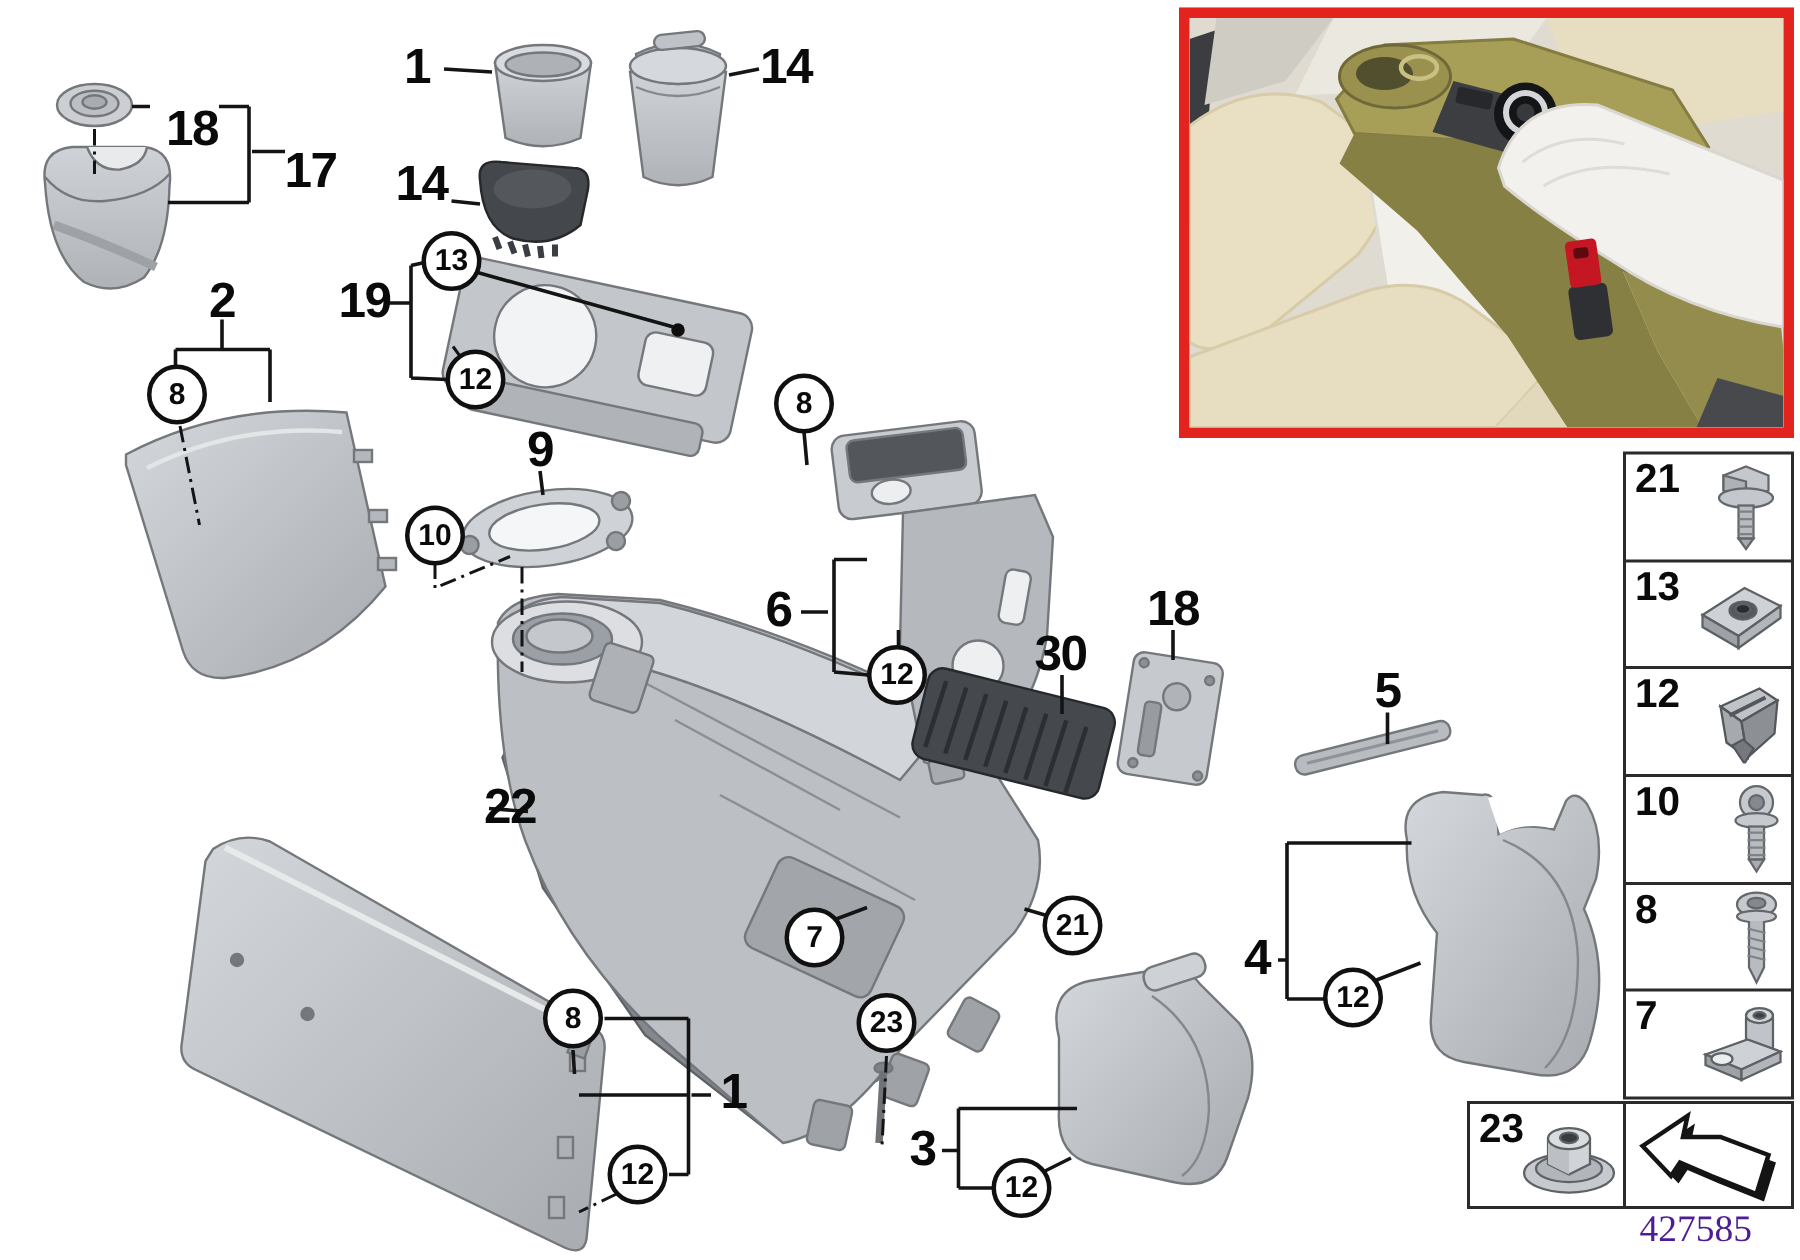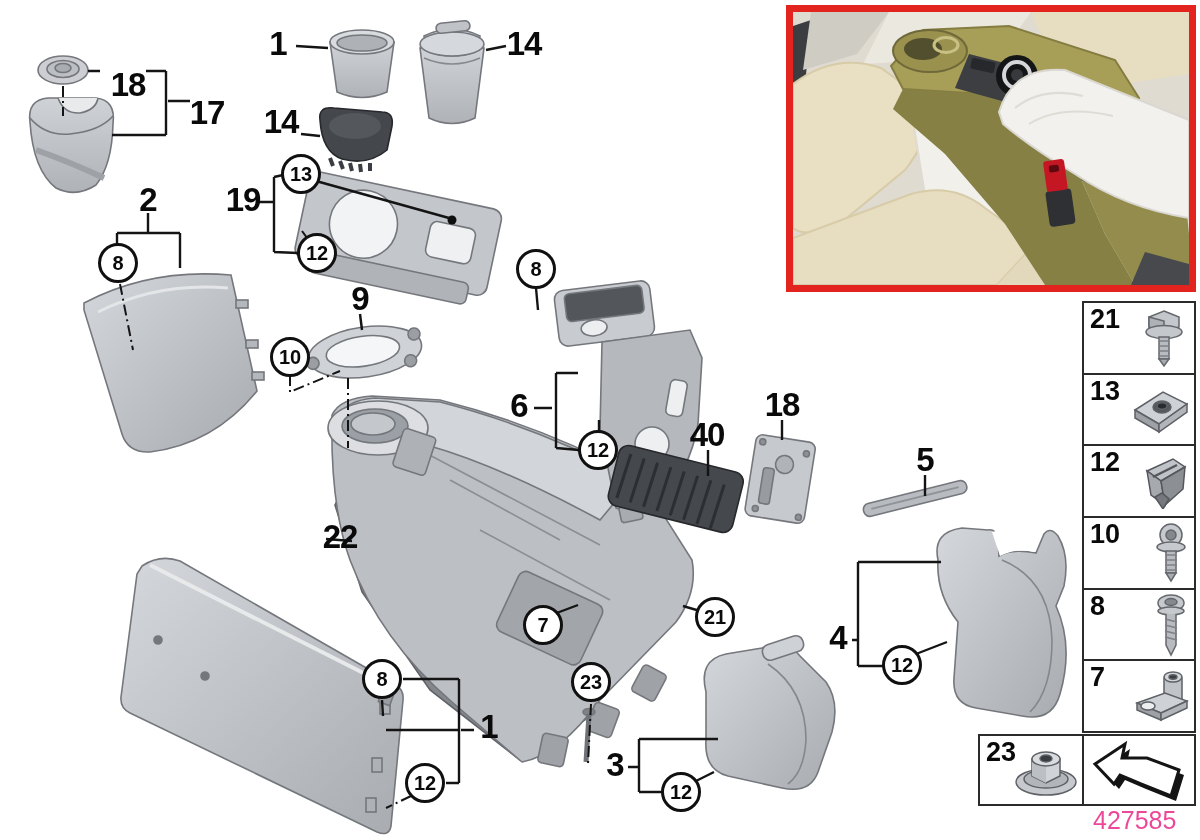--- a/index.html
+++ b/index.html
@@ -25,21 +25,21 @@
     flex-direction:column;z-index:6;}
   .legend-cell{position:relative;flex:1;border-bottom:2px solid #2b2b2b;}
   .legend-cell:last-child{border-bottom:none;}
   .lg-num{position:absolute;left:6px;top:1px;font-weight:bold;font-size:27px;color:#0a0a0a;}
   .lg-icon{position:absolute;right:3px;top:50%;transform:translateY(-50%);}
   .legend-box{position:absolute;border:2px solid #2b2b2b;background:#fff;box-sizing:border-box;z-index:6;}
   .nut-box{left:978px;top:734px;width:106px;height:72px;}
   .arrow-box{left:1082px;top:734px;width:114px;height:72px;}
   .arrow-box svg{position:absolute;left:50%;top:50%;transform:translate(-50%,-50%);}
 
-  .part-no{position:absolute;left:1093px;top:806px;font-size:25px;color:#ec4899;z-index:6;}
+  .part-no{position:absolute;left:1093px;top:806px;font-size:25px;color:#4c1d95;z-index:6;font-family:Liberation Serif, serif;}
 </style>
 </head>
 <body>
 
 <div class="stage">
 
   <svg class="diagram-svg" width="1200" height="840" viewBox="0 0 1200 840">
     <defs>
       <linearGradient id="gP" x1="0" y1="0" x2="1" y2="1">
         <stop offset="0" stop-color="#d4d7db"></stop>
@@ -219,21 +219,21 @@
       <div class="plain-label" style="left: 128px; top: 71px; margin-top: 16px;">18</div>
       <div class="plain-label" style="left: 207px; top: 115px;">17</div>
       <div class="plain-label" style="left: 278px; top: 46px;">1</div>
       <div class="plain-label" style="left: 524px; top: 46px;">14</div>
       <div class="plain-label" style="left: 281px; top: 124px;">14</div>
       <div class="plain-label" style="left: 148px; top: 202px;">2</div>
       <div class="plain-label" style="left: 243px; top: 202px;">19</div>
       <div class="plain-label" style="left: 360px; top: 301px;">9</div>
       <div class="plain-label" style="left: 519px; top: 408px;">6</div>
       <div class="plain-label" style="left: 782px; top: 407px;">18</div>
-      <div class="plain-label" style="left: 707px; top: 437px;">40</div>
+      <div class="plain-label" style="left: 707px; top: 437px;">30</div>
       <div class="plain-label" style="left: 306px; top: 539px; margin-left: 34px;">22</div>
       <div class="plain-label" style="left: 925px; top: 462px;">5</div>
       <div class="plain-label" style="left: 838px; top: 640px;">4</div>
       <div class="plain-label" style="left: 489px; top: 729px;">1</div>
       <div class="plain-label" style="left: 615px; top: 767px;">3</div>
       <div class="circle-label" style="left: 301px; top: 174px;">13</div>
       <div class="circle-label" style="left: 317px; top: 253px;">12</div>
       <div class="circle-label" style="left: 118px; top: 263px;">8</div>
       <div class="circle-label" style="left: 290px; top: 357px;">10</div>
       <div class="circle-label" style="left: 536px; top: 269px;">8</div>

